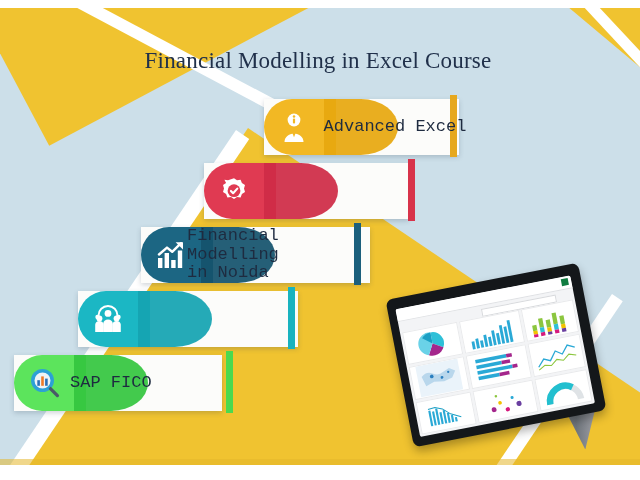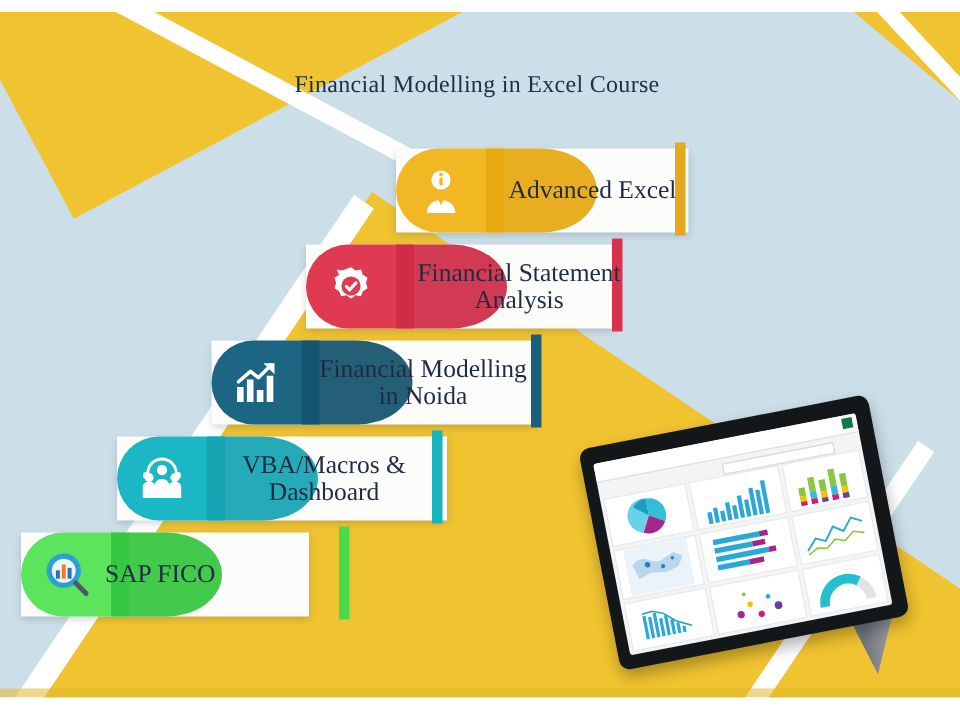--- a/index.html
+++ b/index.html
@@ -61,21 +61,21 @@
     position:absolute;left:0;bottom:0;width:640px;height:15px;background:#fff;
   }
   .bg-frame-top{
     position:absolute;left:0;top:0;width:640px;height:8px;background:#fff;
   }
 
   
   .title{
     position:absolute;left:0;top:48px;width:636px;
     text-align:center;
-    font-size:16px;color:#20304a;
+    font-size:23px;color:#20304a;
     letter-spacing:.2px;
     font-family:"Liberation Serif", serif;
     z-index:30;
   }
 
   
   .steps{position:absolute;left:0;top:0;width:640px;height:480px;z-index:20;}
   .step{
     position:absolute;height:56px;
   }
@@ -98,44 +98,44 @@
     border-top-right-radius:74px 56px;
     border-bottom-right-radius:74px 56px;
     opacity:.93;
   }
   .step .accent{
     position:absolute;top:-4px;width:7px;height:62px;
   }
   .step .label{
     position:absolute;top:0;height:56px;
     display:flex;align-items:center;justify-content:center;
-    text-align:center;line-height:1.08;
+    text-align:left;line-height:1.08;
     font-size:17px;color:#1e2b40;
-    font-family:Liberation Serif, serif;
+    font-family:Liberation Mono, monospace;
     z-index:6;
   }
   .step .ico{
     position:absolute;left:14px;top:12px;width:32px;height:32px;z-index:7;
   }
   .step .ico svg{display:block;width:32px;height:32px;}
 
   
   #row0{left:264px;top:99px;width:195px;}            
   #row0 .accent{left:186px;}
   #row0 .label{left:56px;width:150px;}
   #row1{left:204px;top:163px;width:205px;}           
   #row1 .accent{left:204px;}
   #row1 .label{left:52px;width:180px;}
-  #row2{left:141px;top:227px;width:215px;}           
+  #row2{left:141px;top:227px;width:215px;padding-left:14px;}           
   #row2 .accent{left:213px;}
   #row2 .label{left:46px;width:190px;}
   #row3{left:78px;top:291px;width:220px;}            
   #row3 .accent{left:210px;}
   #row3 .label{left:48px;width:180px;}
-  #row4{left:14px;top:355px;width:192px;}            
+  #row4{left:14px;top:355px;width:208px;}            
   #row4 .accent{left:212px;}
   #row4 .label{left:56px;width:150px;justify-content:flex-start;}
 
   
   .tablet{
     position:absolute;left:398px;top:280px;width:196px;height:150px;
     transform:rotate(-11deg);
     z-index:25;
   }
   .tablet .body{
@@ -233,26 +233,20 @@
         <div class="lobe-b" style="background:#cf2b46"></div>
       </div>
       <div class="ico">
         <svg viewBox="0 0 32 32">
             <g fill="#ffffff">
           <path d="M16 3.2l3 2.1 3.6-.6 1.3 3.4 3.1 2-1 3.5 1 3.5-3.1 2-1.3 3.4-3.6-.6-3 2.1-3-2.1-3.6.6-1.3-3.4-3.1-2 1-3.5-1-3.5 3.1-2L6.4 4.7 10 5.3z"></path>
           <circle cx="16" cy="15.7" r="6.4" fill="#e03a52"></circle>
           <path d="M12.9 15.9l2.2 2.3 4.2-4.6" stroke="#ffffff" stroke-width="2.1" fill="none" stroke-linecap="round" stroke-linejoin="round"></path>
         </g>
           </svg>
-      </div>
-      <div class="label">
-        <span>
-          <span>Financial Statement</span><br>
-          <span>Analysis</span>
-        </span>
       </div>
     </div>
 
     <div class="step" id="row2">
       <div class="panel"></div>
       <div class="accent" style="background:#1b5f7c"></div>
       <div class="leaf">
         <div class="lobe-a" style="background:#1c6683"></div>
         <div class="lobe-b" style="background:#14536d"></div>
       </div>
@@ -290,26 +284,20 @@
           <circle cx="5.6" cy="14" r="2.3"></circle>
               <circle cx="26.4" cy="14" r="2.3"></circle>
           <circle cx="16" cy="10.4" r="3.4"></circle>
           <path d="M11.2 29v-8.3c0-2.5 2.1-4.3 4.8-4.3s4.8 1.8 4.8 4.3V29z"></path>
           <circle cx="7.4" cy="15.4" r="3"></circle>
           <path d="M3.2 29v-7.3c0-2.2 1.9-3.7 4.2-3.7s4.2 1.5 4.2 3.7V29z"></path>
           <circle cx="24.6" cy="15.4" r="3"></circle>
           <path d="M20.4 29v-7.3c0-2.2 1.9-3.7 4.2-3.7s4.2 1.5 4.2 3.7V29z"></path>
         </g>
           </svg>
-      </div>
-      <div class="label">
-        <span>
-          <span>VBA/Macros &amp;</span><br>
-          <span>Dashboard</span>
-        </span>
       </div>
     </div>
 
     <div class="step" id="row4">
       <div class="panel"></div>
       <div class="accent" style="background:#4bd94f"></div>
       <div class="leaf">
         <div class="lobe-a" style="background:#5ce45c"></div>
         <div class="lobe-b" style="background:#35c63f"></div>
       </div>

